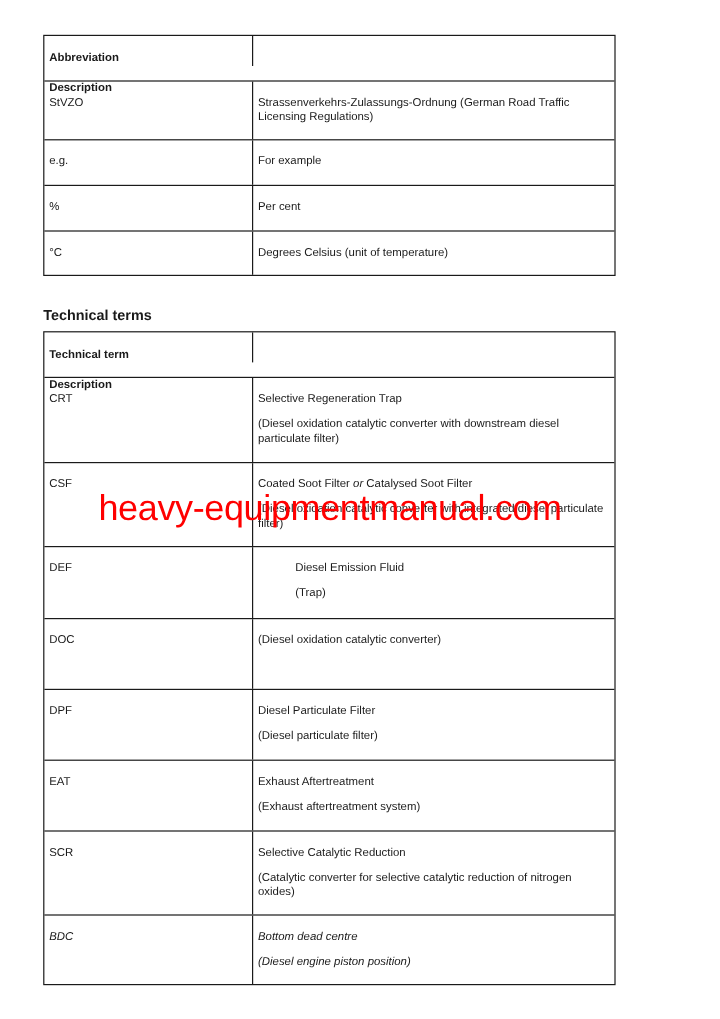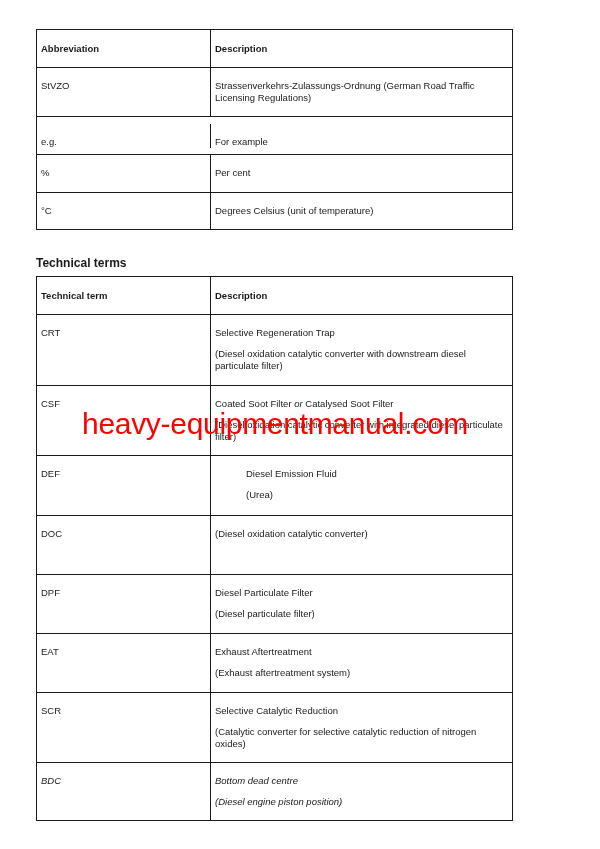--- a/index.html
+++ b/index.html
@@ -22,21 +22,21 @@
       width: 477px;
       border: 1.5px solid #1a1a1a;
       box-sizing: border-box;
       border-collapse: collapse;
     }
     .row {
       display: flex;
       border-top: 1.5px solid #1a1a1a;
       box-sizing: border-box;
     }
-    .row:first-child { border-top: none; }
+    .row:first-child { border-top: none; flex-direction: column; }
     .c1 {
       width: 174px;
       border-right: 1.5px solid #1a1a1a;
       box-sizing: border-box;
       padding: 12px 0 0 4px;
       line-height: 12px;
     }
     .c2 {
       flex: 1;
       padding: 12px 8px 0 4px;
@@ -80,21 +80,21 @@
   <div class="row hdr" style="height:37px;">
     <div class="c1">Abbreviation</div>
     <div class="c2">Description</div>
   </div>
   <div class="row" style="height:49px;">
     <div class="c1">StVZO</div>
     <div class="c2">
         <p>Strassenverkehrs-Zulassungs-Ordnung (German Road Traffic Licensing Regulations)</p>
       </div>
   </div>
-  <div class="row" style="height:38px;align-items:center;">
+  <div class="row" style="height:38px;">
     <div class="c1">e.g.</div>
     <div class="c2">
         <p>For example</p>
       </div>
   </div>
   <div class="row" style="height:38px;">
     <div class="c1">%</div>
     <div class="c2">
         <p>Per cent</p>
       </div>
@@ -128,21 +128,21 @@
     <div class="c2">
       <p><span>Coated Soot Filter </span><em>or</em><span> Catalysed Soot Filter</span></p>
       <p>(Diesel oxidation catalytic converter with integrated diesel particulate filter)</p>
     </div>
   </div>
 
   <div class="row" style="height:60px;gap:31px;">
     <div class="c1">DEF</div>
     <div class="c2">
       <p>Diesel Emission Fluid</p>
-      <p>(Urea)</p>
+      <p>(Trap)</p>
     </div>
   </div>
 
   <div class="row" style="height:59px;">
     <div class="c1">DOC</div>
     <div class="c2">
       <p>(Diesel oxidation catalytic converter)</p>
     </div>
   </div>
 

